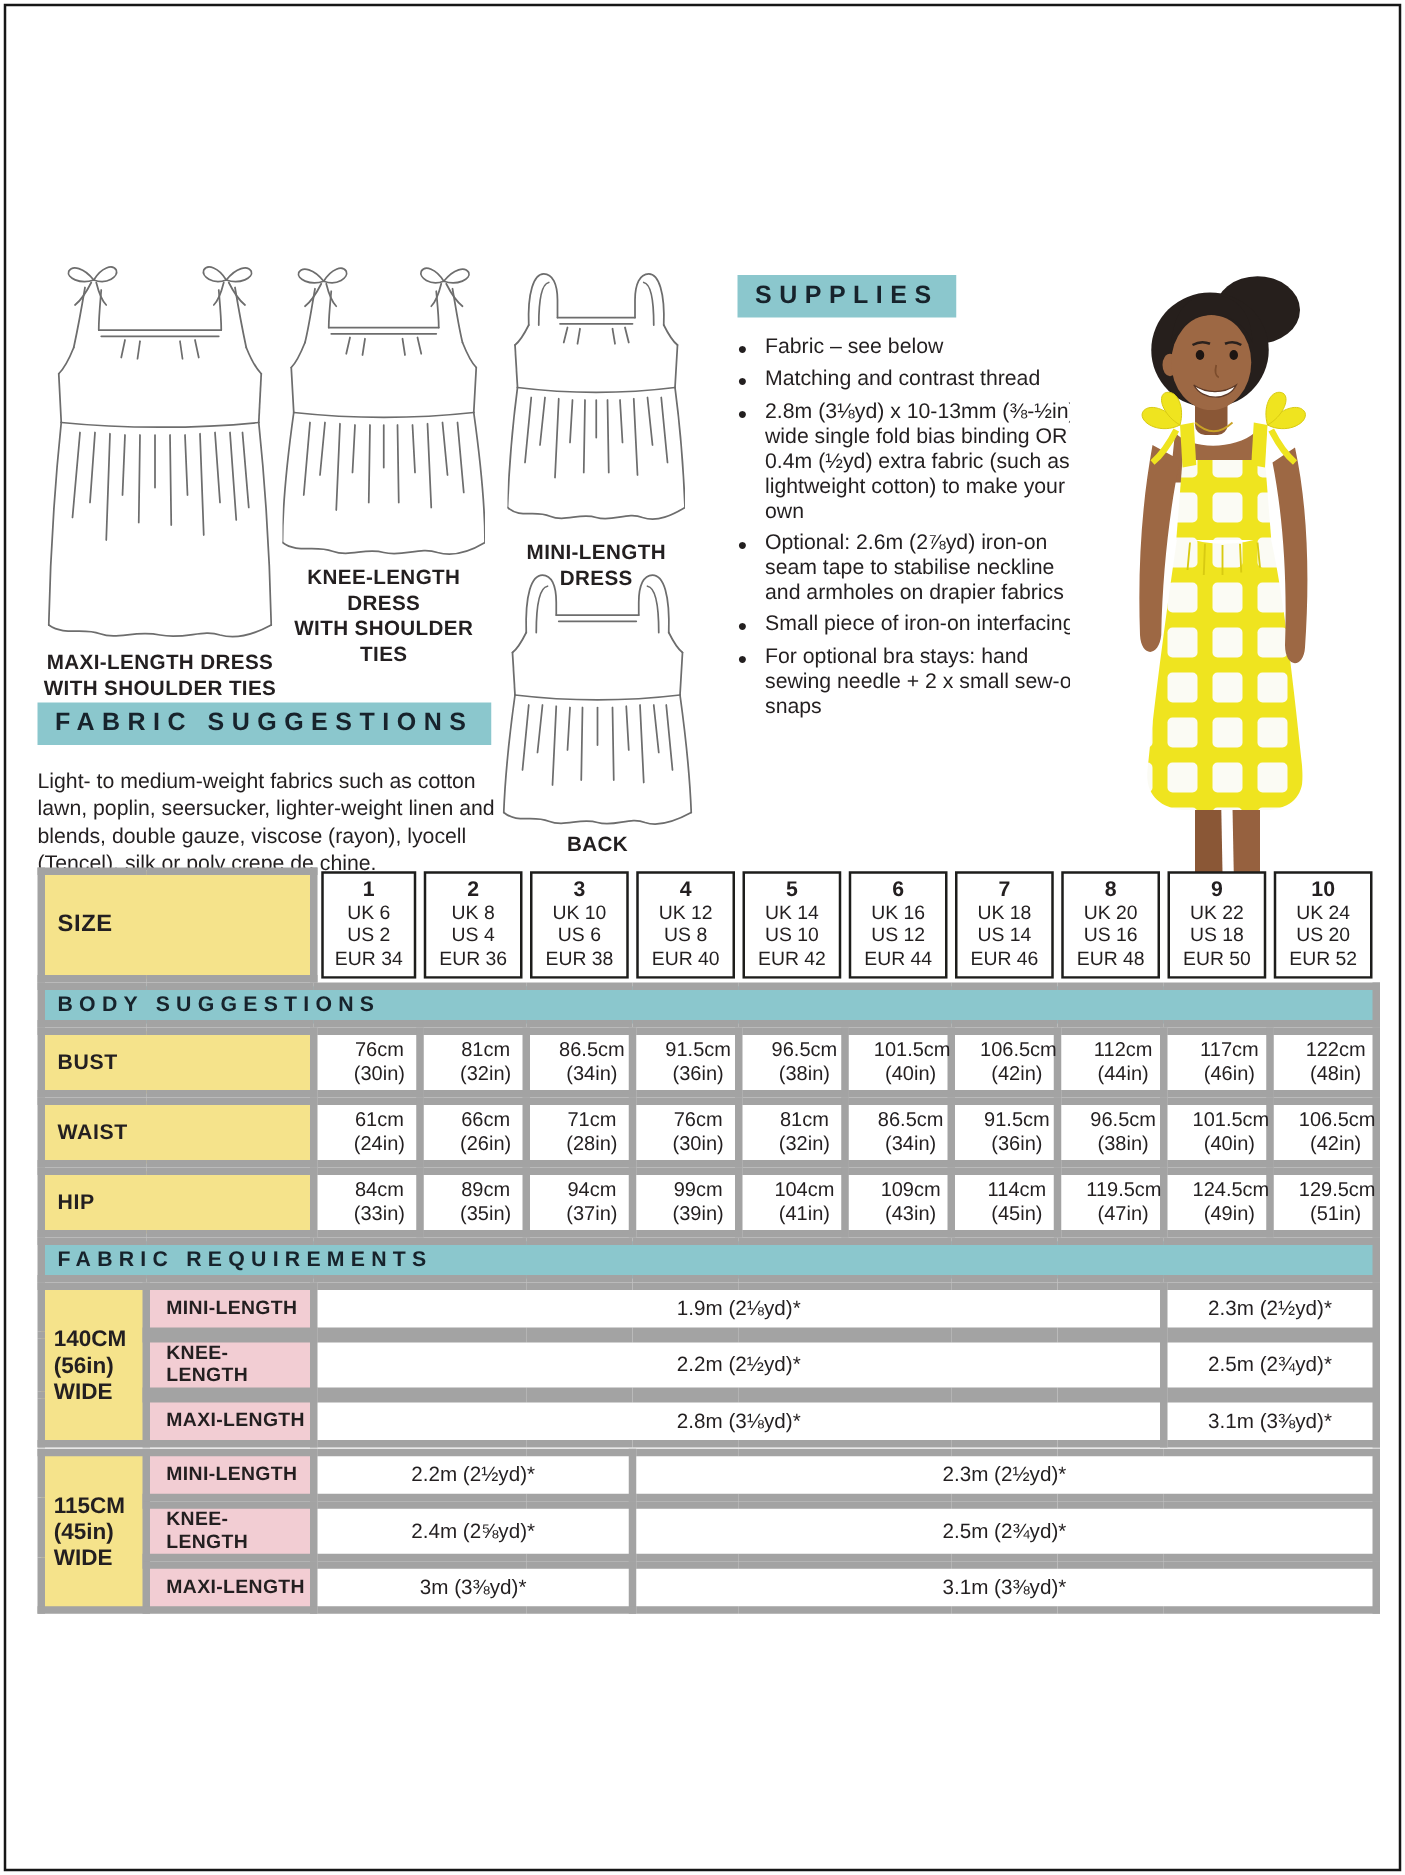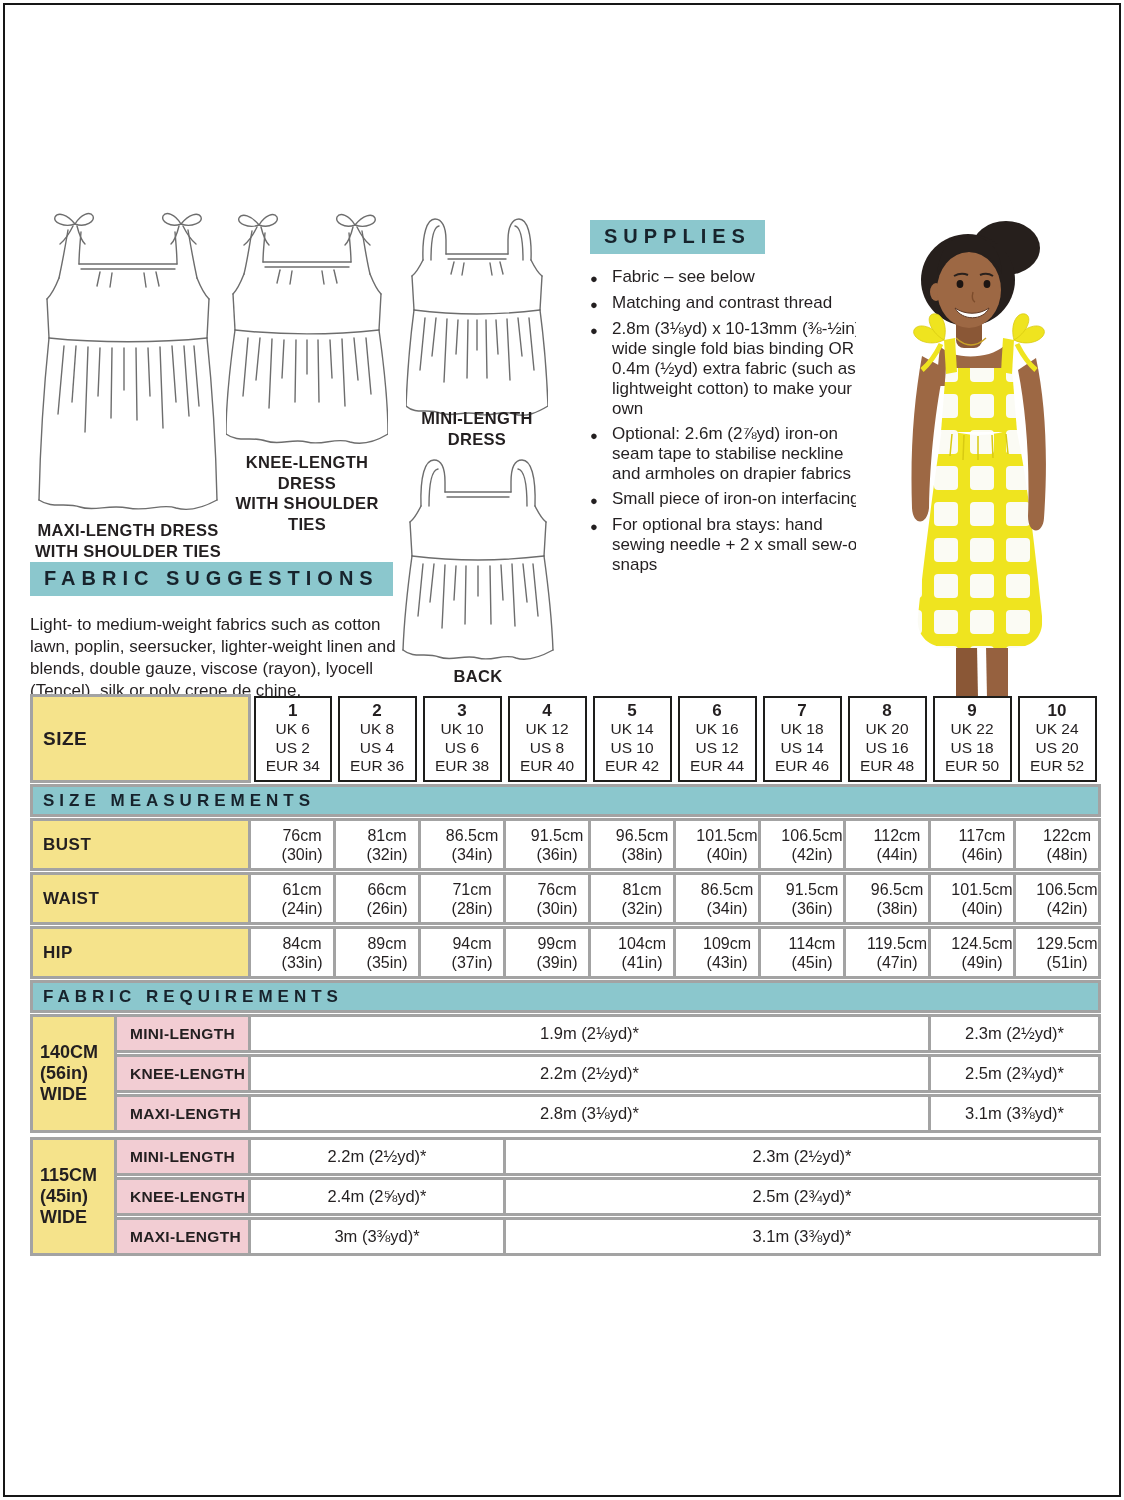--- a/index.html
+++ b/index.html
@@ -20,21 +20,21 @@
   #supplies-list{width:282px;margin-top:13px;}
   .supply-item{display:flex;margin-bottom:5px;font-size:17px;line-height:20px;}
   .bullet{flex:0 0 22px;}
   .bullet::before{content:"●";font-size:13px;position:relative;top:1px;}
 
   #suggestions-text{width:372px;font-size:17px;line-height:22px;margin-top:18px;}
 
   
   table{border-collapse:collapse;table-layout:fixed;width:1068px;}
   td{box-sizing:border-box;padding:0;vertical-align:middle;}
-  .b{border:3px solid #a3a3a3;}
+  .b{border:6px solid #a3a3a3;}
   .t-banner{background:#8bc7cd;color:#17232c;font-weight:bold;font-size:17px;
             letter-spacing:5px;padding-left:10px;}
   .t-sizehead{background:#f5e38b;font-weight:bold;font-size:19px;padding-left:10px;letter-spacing:.5px;}
   .sizebox{border:2px solid #1d1d1b;margin:0 3px;height:82px;display:flex;flex-direction:column;
            justify-content:center;align-items:center;text-align:center;font-size:15.5px;line-height:18.5px;}
   .sizebox b{font-size:17px;}
   .t-mlabel{background:#f5e38b;font-weight:bold;font-size:17px;padding-left:10px;letter-spacing:.5px;}
   .t-mcell{text-align:center;font-size:16px;line-height:19px;background:#fff;}
   .t-mcell span{display:block;padding-left:20px;}
   .t-ylabel{background:#f5e38b;font-weight:bold;font-size:18px;line-height:21px;padding-left:7px;}
@@ -164,21 +164,21 @@
       <path d="M41,109 L38,172"></path>
       <path d="M52,110 L50,144"></path>
     <path d="M62,110 L61,168"></path>
       <path d="M71,110 L71,140"></path>
       <path d="M80,110 L81,168"></path>
       <path d="M90,110 L92,144"></path>
     <path d="M101,109 L104,170"></path>
       <path d="M112,108 L116,146"></path>
       <path d="M123,108 L128,160"></path>
   </svg>
-  <div class="abs draw-label" style="left:396px;top:408px;width:162px;">
+  <div class="abs draw-label" style="left:396px;top:432px;width:162px;">
     <div>MINI-LENGTH DRESS</div>
   </div>
 
   <svg class="abs techsvg" style="left:402px;top:452px;" width="152" height="208" viewBox="0 0 152 208">
     <path d="M19,54 C18,24 23,8 32,8 C39,8 43,16 43,30 L43,40"></path>
       <path d="M27,54 C27,30 30,18 36,17"></path>
     <path d="M133,54 C134,24 129,8 120,8 C113,8 109,16 109,30 L109,40"></path>
       <path d="M125,54 C125,30 122,18 116,17"></path>
     <path d="M43,40 L109,40"></path>
       <path d="M45,45 L107,45"></path>
@@ -380,21 +380,21 @@
               <span>UK 24</span>
               <span>US 20</span>
               <span>EUR 52</span>
             </div>
           </td>
     </tr>
     <tr style="height:4px">
           <td colspan="12" class="gaptd"></td>
         </tr>
     <tr style="height:30px">
-          <td colspan="12" class="b t-banner"><span>SIZE MEASUREMENTS</span></td>
+          <td colspan="12" class="b t-banner"><span>BODY SUGGESTIONS</span></td>
         </tr>
     <tr style="height:4px">
           <td colspan="12" class="gaptd"></td>
         </tr>
     <tr style="height:50px">
       <td colspan="2" class="b t-mlabel"><span>BUST</span></td>
       <td class="b t-mcell">
             <span>76cm</span>
             <span>(30in)</span>
           </td>

